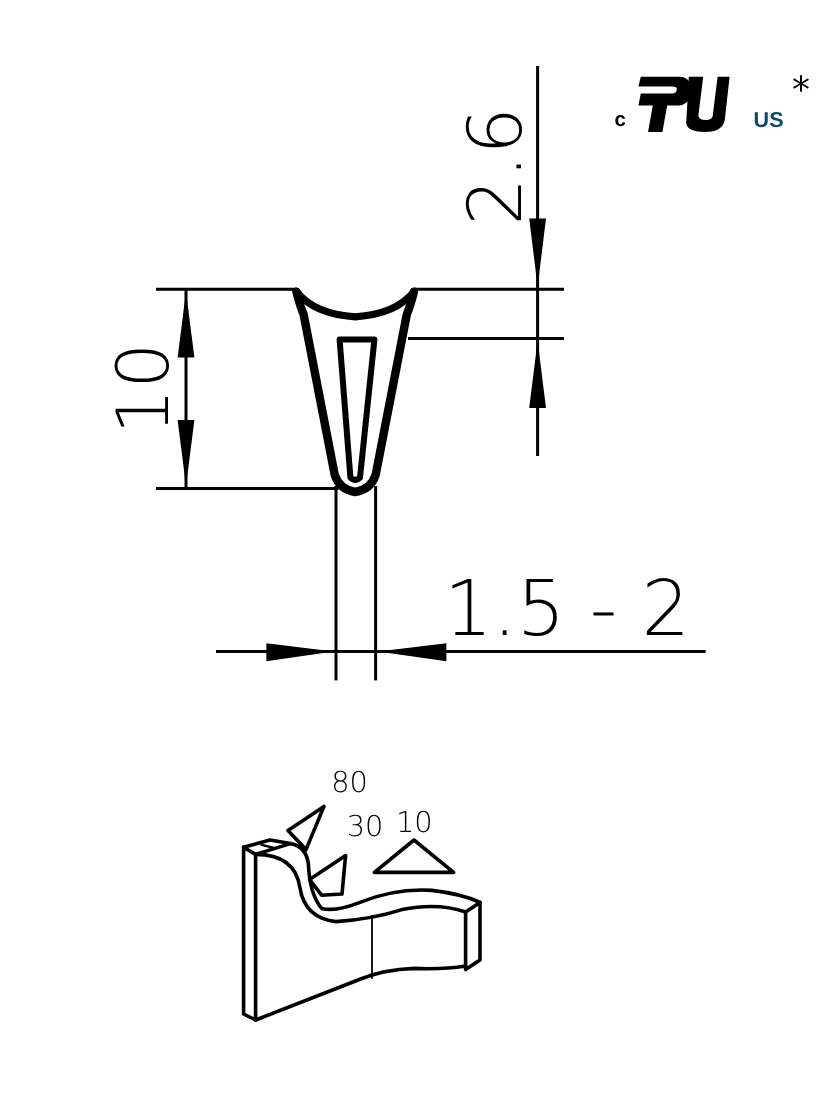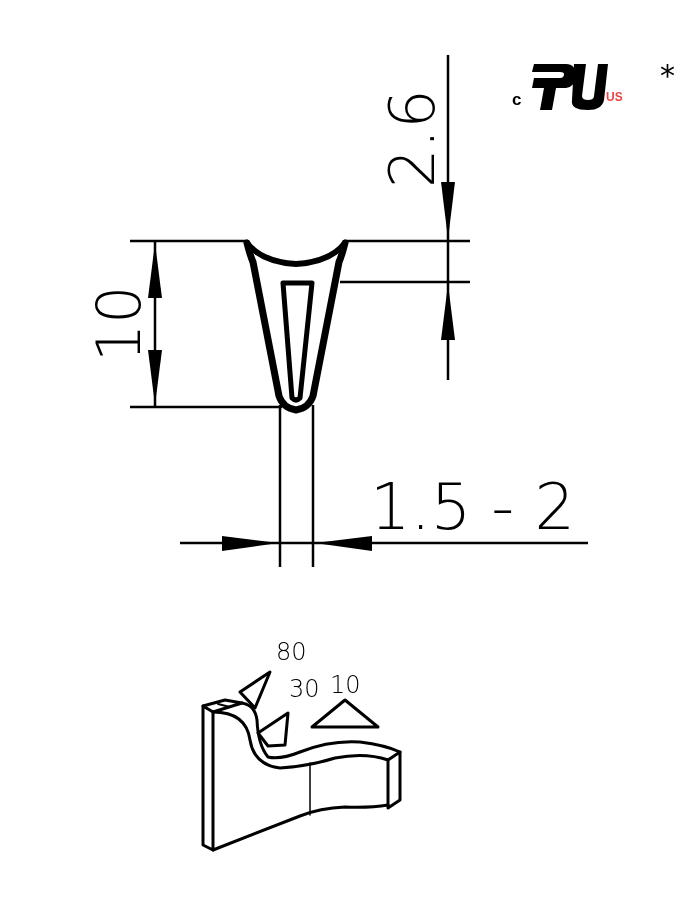--- a/index.html
+++ b/index.html
@@ -1,21 +1,21 @@
 <!DOCTYPE html>
 <html><head>
   <meta charset="utf-8">
   <style>
     html, body { margin: 0; padding: 0; background: #ffffff; }
     body { width: 700px; height: 920px; position: relative; overflow: hidden; font-family: "DejaVu Sans", sans-serif; }
     #drawing { position: absolute; left: 0; top: 0; width: 700px; height: 920px; }
     .dimtext { font-family: "DejaVu Sans", sans-serif; fill: #000; font-weight: 300; }
     .cert { position: absolute; left: 512px; top: 62px; width: 170px; height: 60px; }
     .cert-c { position: absolute; left: 0px; top: 28px; font-family: "Liberation Sans", sans-serif; font-weight: bold; font-size: 17px; color: #000; }
-    .cert-us { position: absolute; left: 94px; top: 28px; font-family: "Liberation Sans", sans-serif; font-weight: bold; font-size: 12px; color: #ef4444; letter-spacing: 0px; }
+    .cert-us { position: absolute; left: 116px; top: 28px; font-family: "Liberation Sans", sans-serif; font-weight: bold; font-size: 18px; color: #0c4a6e; letter-spacing: 0px; }
     .cert-reg { position: absolute; left: 86px; top: 2px; font-size: 8px; color: #000; font-family: "DejaVu Sans", sans-serif; }
     .cert-star { position: absolute; left: 148px; top: -4px; font-size: 30px; color: #000; font-family: "DejaVu Sans", sans-serif; }
     .cert-logo { position: absolute; left: 18px; top: 0px; width: 80px; height: 50px; }
   </style>
 </head>
 <body>
 
 <svg id="drawing" viewBox="0 0 700 920" xmlns="http://www.w3.org/2000/svg">
 
   <g stroke="#000" fill="none" stroke-linecap="round" stroke-linejoin="round">

